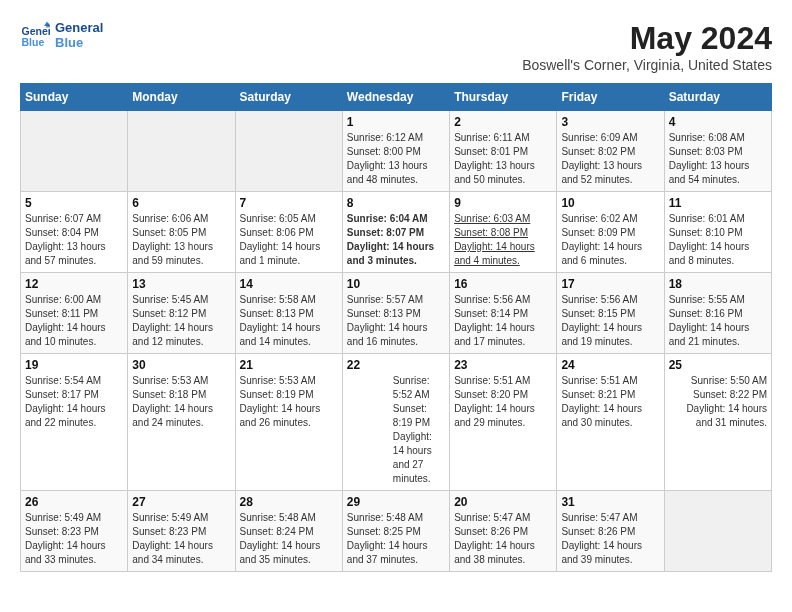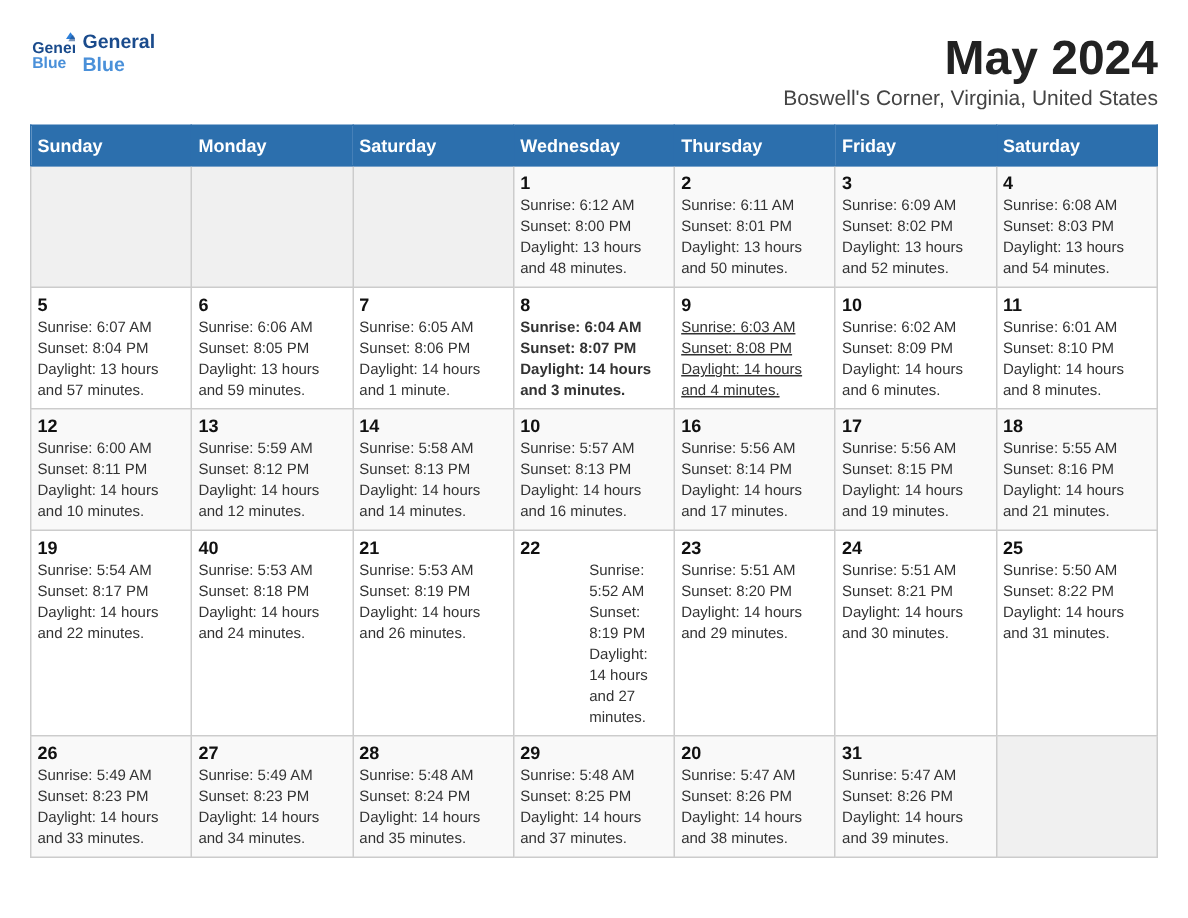--- a/index.html
+++ b/index.html
@@ -203,21 +203,21 @@
       <tr>
         <td>
           <div class="day-number">12</div>
           <div class="day-info" style="white-space: pre-line;">Sunrise: 6:00 AM
 Sunset: 8:11 PM
 Daylight: 14 hours
 and 10 minutes.</div>
         </td>
         <td>
           <div class="day-number">13</div>
-          <div class="day-info" style="white-space: pre-line;">Sunrise: 5:59 AM
+          <div class="day-info" style="white-space: pre-line;">Sunrise: 5:45 AM
 Sunset: 8:12 PM
 Daylight: 14 hours
 and 12 minutes.</div>
         </td>
         <td>
           <div class="day-number">14</div>
           <div class="day-info" style="white-space: pre-line;">Sunrise: 5:58 AM
 Sunset: 8:13 PM
 Daylight: 14 hours
 and 14 minutes.</div>
@@ -253,21 +253,21 @@
       </tr>
       <tr>
         <td>
           <div class="day-number">19</div>
           <div class="day-info" style="white-space: pre-line;">Sunrise: 5:54 AM
 Sunset: 8:17 PM
 Daylight: 14 hours
 and 22 minutes.</div>
         </td>
         <td>
-          <div class="day-number">40</div>
+          <div class="day-number">30</div>
           <div class="day-info" style="white-space: pre-line;">Sunrise: 5:53 AM
 Sunset: 8:18 PM
 Daylight: 14 hours
 and 24 minutes.</div>
         </td>
         <td>
           <div class="day-number">21</div>
           <div class="day-info" style="white-space: pre-line;">Sunrise: 5:53 AM
 Sunset: 8:19 PM
 Daylight: 14 hours
@@ -289,21 +289,21 @@
         </td>
         <td>
           <div class="day-number">24</div>
           <div class="day-info" style="white-space: pre-line;">Sunrise: 5:51 AM
 Sunset: 8:21 PM
 Daylight: 14 hours
 and 30 minutes.</div>
         </td>
         <td>
           <div class="day-number">25</div>
-          <div class="day-info" style="white-space: pre-line;">Sunrise: 5:50 AM
+          <div class="day-info" style="white-space: pre-line; text-align: right;">Sunrise: 5:50 AM
 Sunset: 8:22 PM
 Daylight: 14 hours
 and 31 minutes.</div>
         </td>
       </tr>
       <tr>
         <td>
           <div class="day-number">26</div>
           <div class="day-info" style="white-space: pre-line;">Sunrise: 5:49 AM
 Sunset: 8:23 PM

